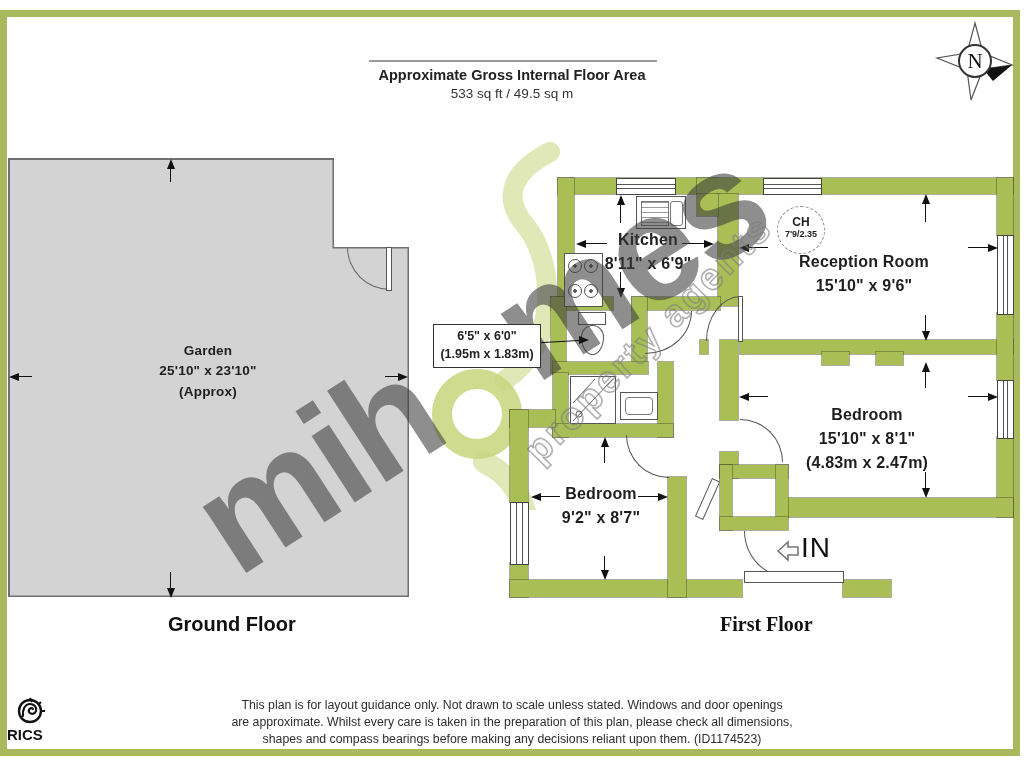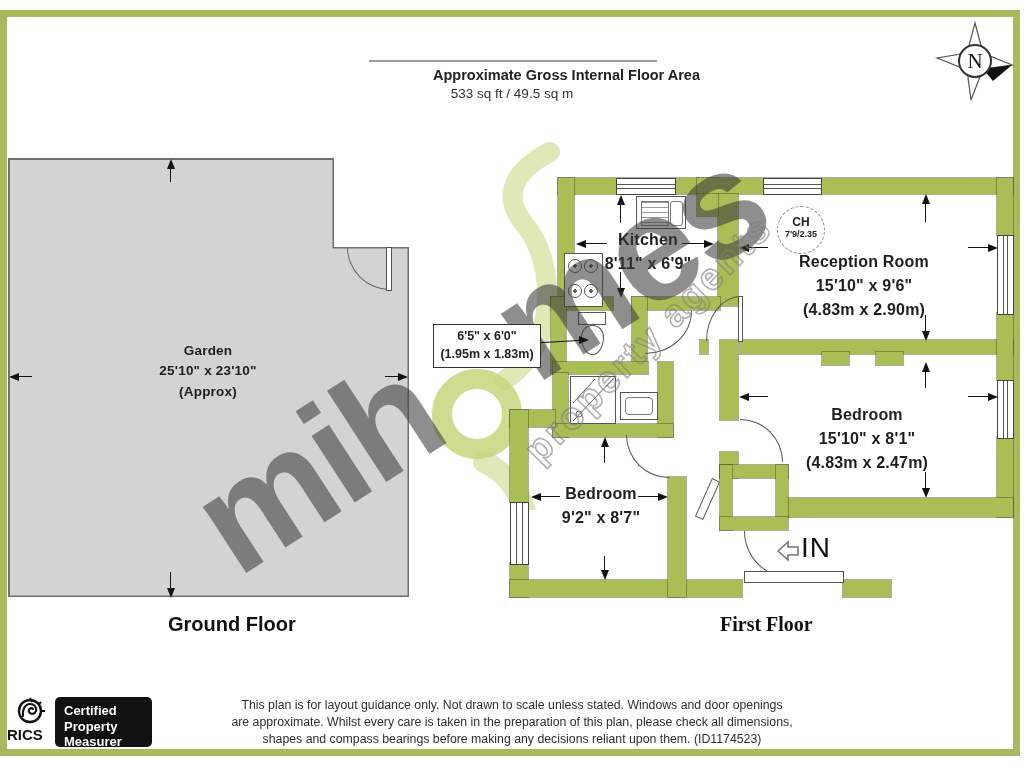--- a/index.html
+++ b/index.html
@@ -4,21 +4,21 @@
 <style>
   html,body{margin:0;padding:0;background:#fff;}
   #page{position:relative;width:1024px;height:768px;background:#fff;overflow:hidden;
         font-family:"Liberation Sans",sans-serif;color:#222;}
   .abs{position:absolute;}
   #frame{position:absolute;left:0;top:10px;width:1006px;height:732px;border:7px solid #a9ba5e;}
   
   .title{position:absolute;left:212px;top:24px;width:600px;text-align:center;
          font-family:"Liberation Serif",serif;font-weight:700;font-size:31px;color:#1d1d1d;}
   .title-rule{position:absolute;left:369px;top:60px;width:288px;height:2px;background:#9a9a9a;}
-  .subtitle{position:absolute;left:300px;top:67px;width:400px;text-align:right;
+  .subtitle{position:absolute;left:312px;top:67px;width:400px;text-align:center;
             font-weight:700;font-size:14.5px;color:#222;}
   .areatxt{position:absolute;left:312px;top:86px;width:400px;text-align:center;
            font-size:13.5px;color:#333;}
   
   .wall{position:absolute;background:#a9bf55;box-shadow:0 0 0 1px rgba(70,74,35,.45);}
   .win-h{position:absolute;background:#fff;border:1px solid #444;z-index:12;
          background-image:linear-gradient(#555,#555),linear-gradient(#555,#555);
          background-size:100% 1px,100% 1px;background-position:0 33%,0 66%;background-repeat:no-repeat;}
   .win-v{position:absolute;background:#fff;border:1px solid #444;z-index:12;
          background-image:linear-gradient(90deg,#555,#555),linear-gradient(90deg,#555,#555);
@@ -214,21 +214,20 @@
   <div class="dimv" style="left:604px;top:556px;height:18px;"></div>
   <div class="ah ah-d" style="left:601px;top:570px;"></div>
 
   <div class="lbl" style="left:548px;top:228px;width:200px;">
     <div>Kitchen</div>
     <div>8'11" x 6'9"</div>
   </div>
   <div class="lbl" style="left:764px;top:250px;width:200px;">
     <div>Reception Room</div>
     <div>15'10" x 9'6"</div>
-    <div>(4.83m x 2.90m)</div>
   </div>
   <div class="lbl" style="left:767px;top:403px;width:200px;">
     <div>Bedroom</div>
     <div>15'10" x 8'1"</div>
     <div>(4.83m x 2.47m)</div>
   </div>
   <div class="lbl" style="left:501px;top:482px;width:200px;">
     <div>Bedroom</div>
     <div>9'2" x 8'7"</div>
   </div>
@@ -261,23 +260,18 @@
 
   <div class="floorlbl" style="left:144px;top:613px;margin-left:24px;">Ground Floor</div>
   <div class="floorlbl" style="left:720px;top:613px;font-family:Liberation Serif, serif;">First Floor</div>
 
   <svg class="abs" style="left:13px;top:696px;" width="34" height="30" viewBox="0 0 34 30">
     <circle cx="17" cy="15" r="11" fill="none" stroke="#111" stroke-width="2.4"></circle>
     <path d="M10 20 C9 14 12 8 17 8 C21 8 24 11 23 15 C22 18 18 19 16 16 C15 13 18 11 20 13" fill="none" stroke="#111" stroke-width="2.2" stroke-linecap="round"></path>
     <path d="M17 2 L19 6 M28 6 L25 9 M32 15 L28 15" stroke="#111" stroke-width="2"></path>
   </svg>
   <div class="ricstxt">RICS</div>
-  <div class="badge">
-    <div>Certified</div>
-    <div>Property</div>
-    <div>Measurer</div>
-  </div>
   <div class="disc">
     <div>This plan is for layout guidance only. Not drawn to scale unless stated. Windows and door openings</div>
     <div>are approximate. Whilst every care is taken in the preparation of this plan, please check all dimensions,</div>
     <div>shapes and compass bearings before making any decisions reliant upon them. (ID1174523)</div>
   </div>
 </div>
 
 </body></html>

